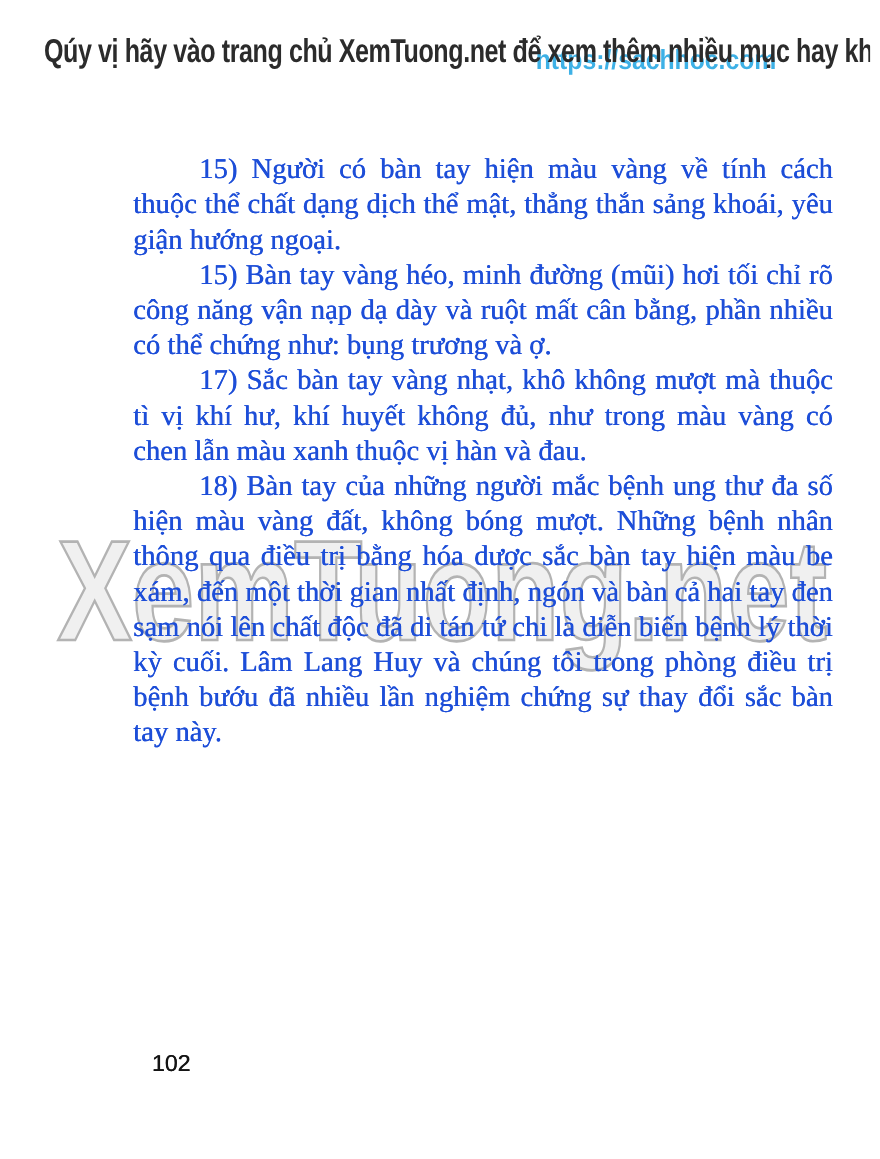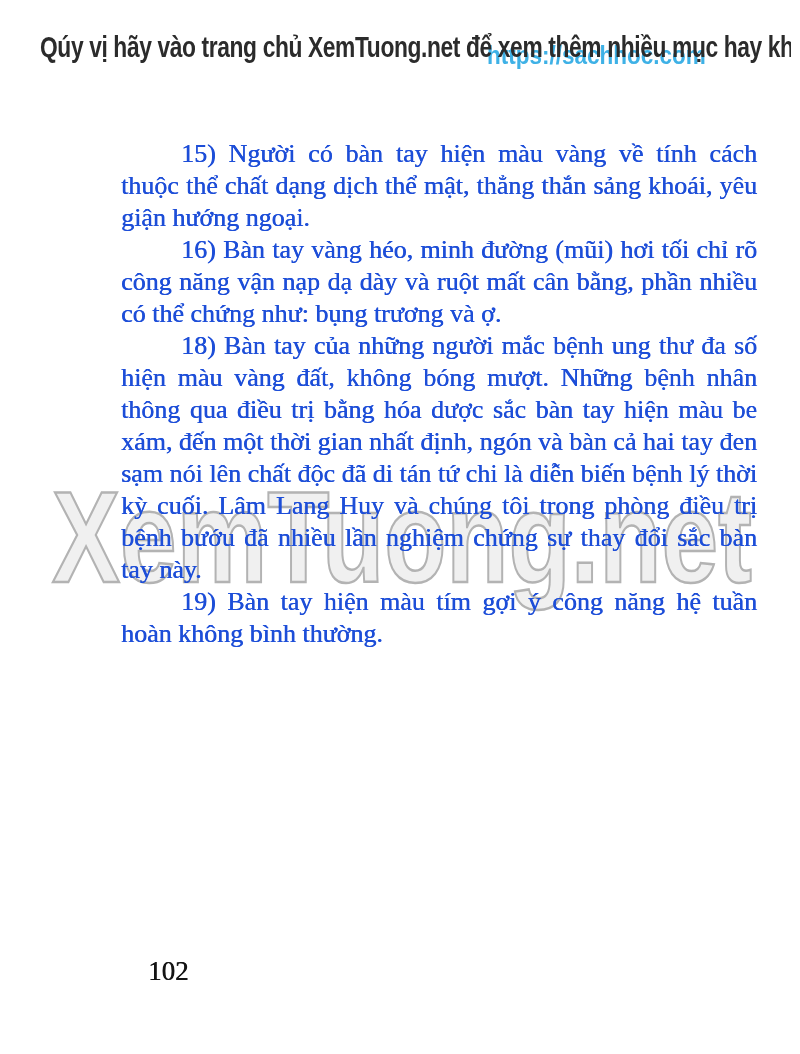--- a/index.html
+++ b/index.html
@@ -68,44 +68,44 @@
     text-shadow: 0.4px 0 0 currentColor;
     margin-left: 18px;
   }
   .content p {
     margin: 0;
     padding: 0;
     text-indent: 60px;
   }
   .page-number {
     position: absolute;
-    left: 148px;
+    left: 138px;
     top: 956px;
     z-index: 2;
-    font-family: Liberation Serif, serif;
-    font-size: 27px;
+    font-family: Liberation Sans, sans-serif;
+    font-size: 21px;
     color: #141414;
     text-shadow: 0.4px 0 0 currentColor;
   }
 </style>
 </head>
 <body>
 
 <div class="scan-page">
 
   <div class="header-url" style="color: rgb(62, 177, 230);">https://sachhoc.com</div>
 
   <div class="header-text" style="color: rgb(43, 43, 43);">Qúy vị hãy vào trang chủ XemTuong.net để xem thêm nhiều mục hay khác</div>
 
   <svg class="watermark-svg" width="800" height="220" viewBox="0 0 800 220">
     <text x="52" y="142" font-size="130" textLength="700" lengthAdjust="spacingAndGlyphs" stroke-width="2.5" fill="#f0f0f0" stroke="#b3b3b3">XemTuong.net</text>
   </svg>
 
   <div class="content">
     <p>15) Người có bàn tay hiện màu vàng về tính cách thuộc thể chất dạng dịch thể mật, thẳng thắn sảng khoái, yêu giận hướng ngoại.</p>
-    <p>16) Bàn tay vàng héo, minh đường (mũi) hơi tối chỉ rõ công năng vận nạp dạ dày và ruột mất cân bằng, phần nhiều có thể chứng như: bụng trương và ợ.</p>
+    <p>15) Bàn tay vàng héo, minh đường (mũi) hơi tối chỉ rõ công năng vận nạp dạ dày và ruột mất cân bằng, phần nhiều có thể chứng như: bụng trương và ợ.</p>
+    <p>17) Sắc bàn tay vàng nhạt, khô không mượt mà thuộc tì vị khí hư, khí huyết không đủ, như trong màu vàng có chen lẫn màu xanh thuộc vị hàn và đau.</p>
     <p>18) Bàn tay của những người mắc bệnh ung thư đa số hiện màu vàng đất, không bóng mượt. Những bệnh nhân thông qua điều trị bằng hóa dược sắc bàn tay hiện màu be xám, đến một thời gian nhất định, ngón và bàn cả hai tay đen sạm nói lên chất độc đã di tán tứ chi là diễn biến bệnh lý thời kỳ cuối. Lâm Lang Huy và chúng tôi trong phòng điều trị bệnh bướu đã nhiều lần nghiệm chứng sự thay đổi sắc bàn tay này.</p>
-    <p>19) Bàn tay hiện màu tím gợi ý công năng hệ tuần hoàn không bình thường.</p>
   </div>
 
   <div class="page-number">102</div>
 
 </div>
 
 </body></html>

